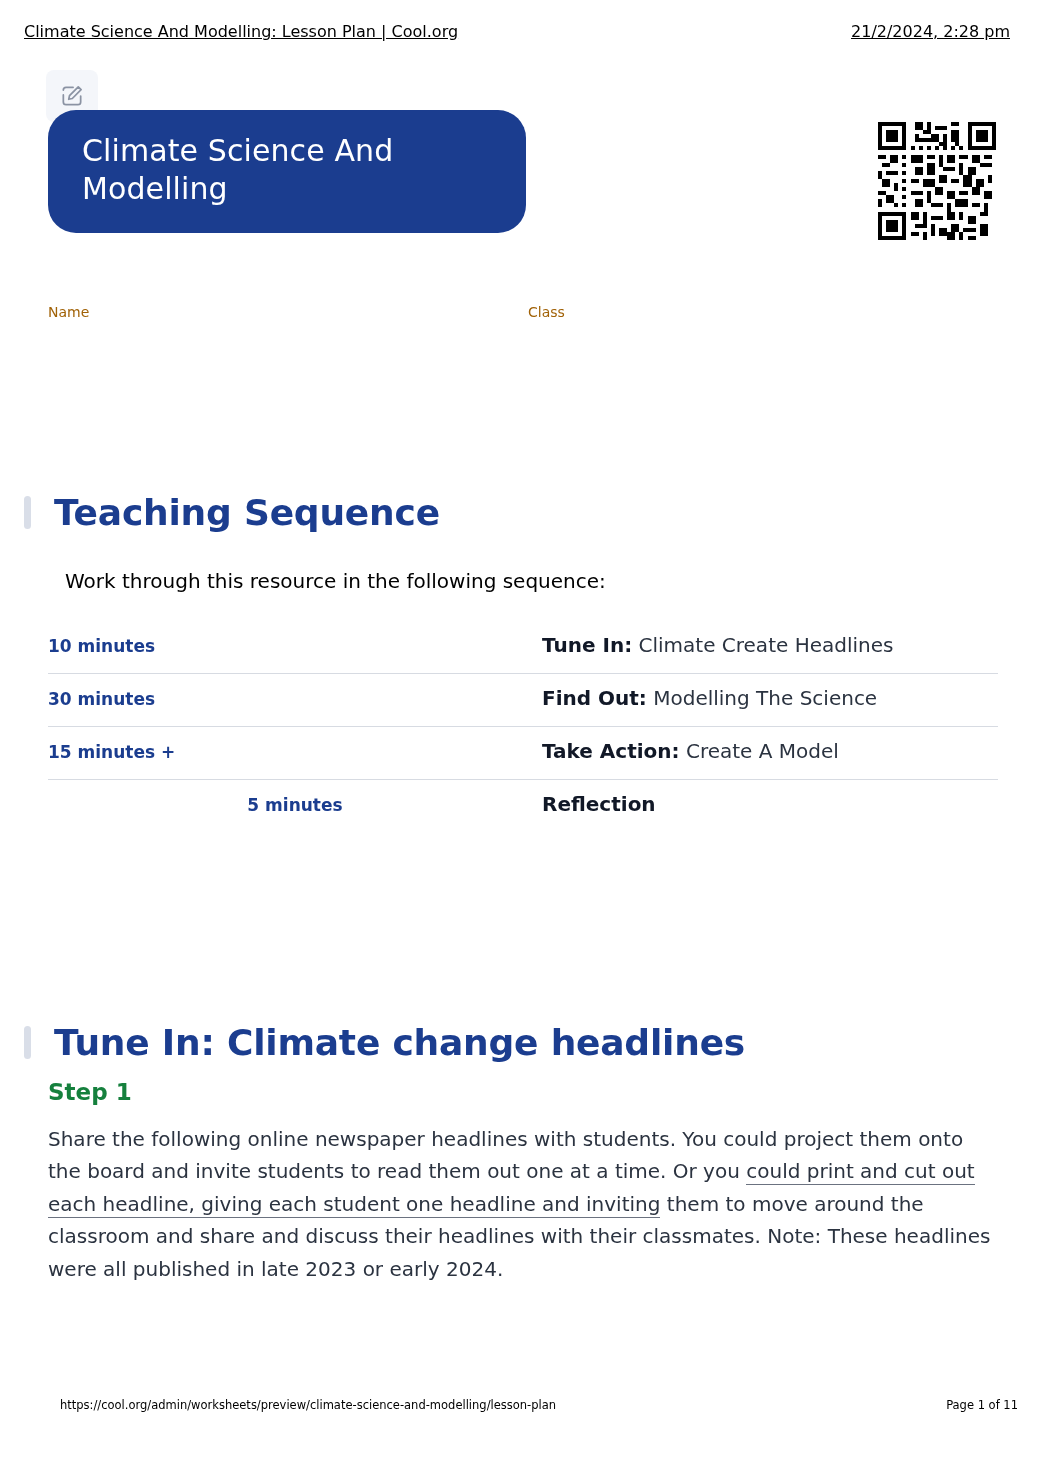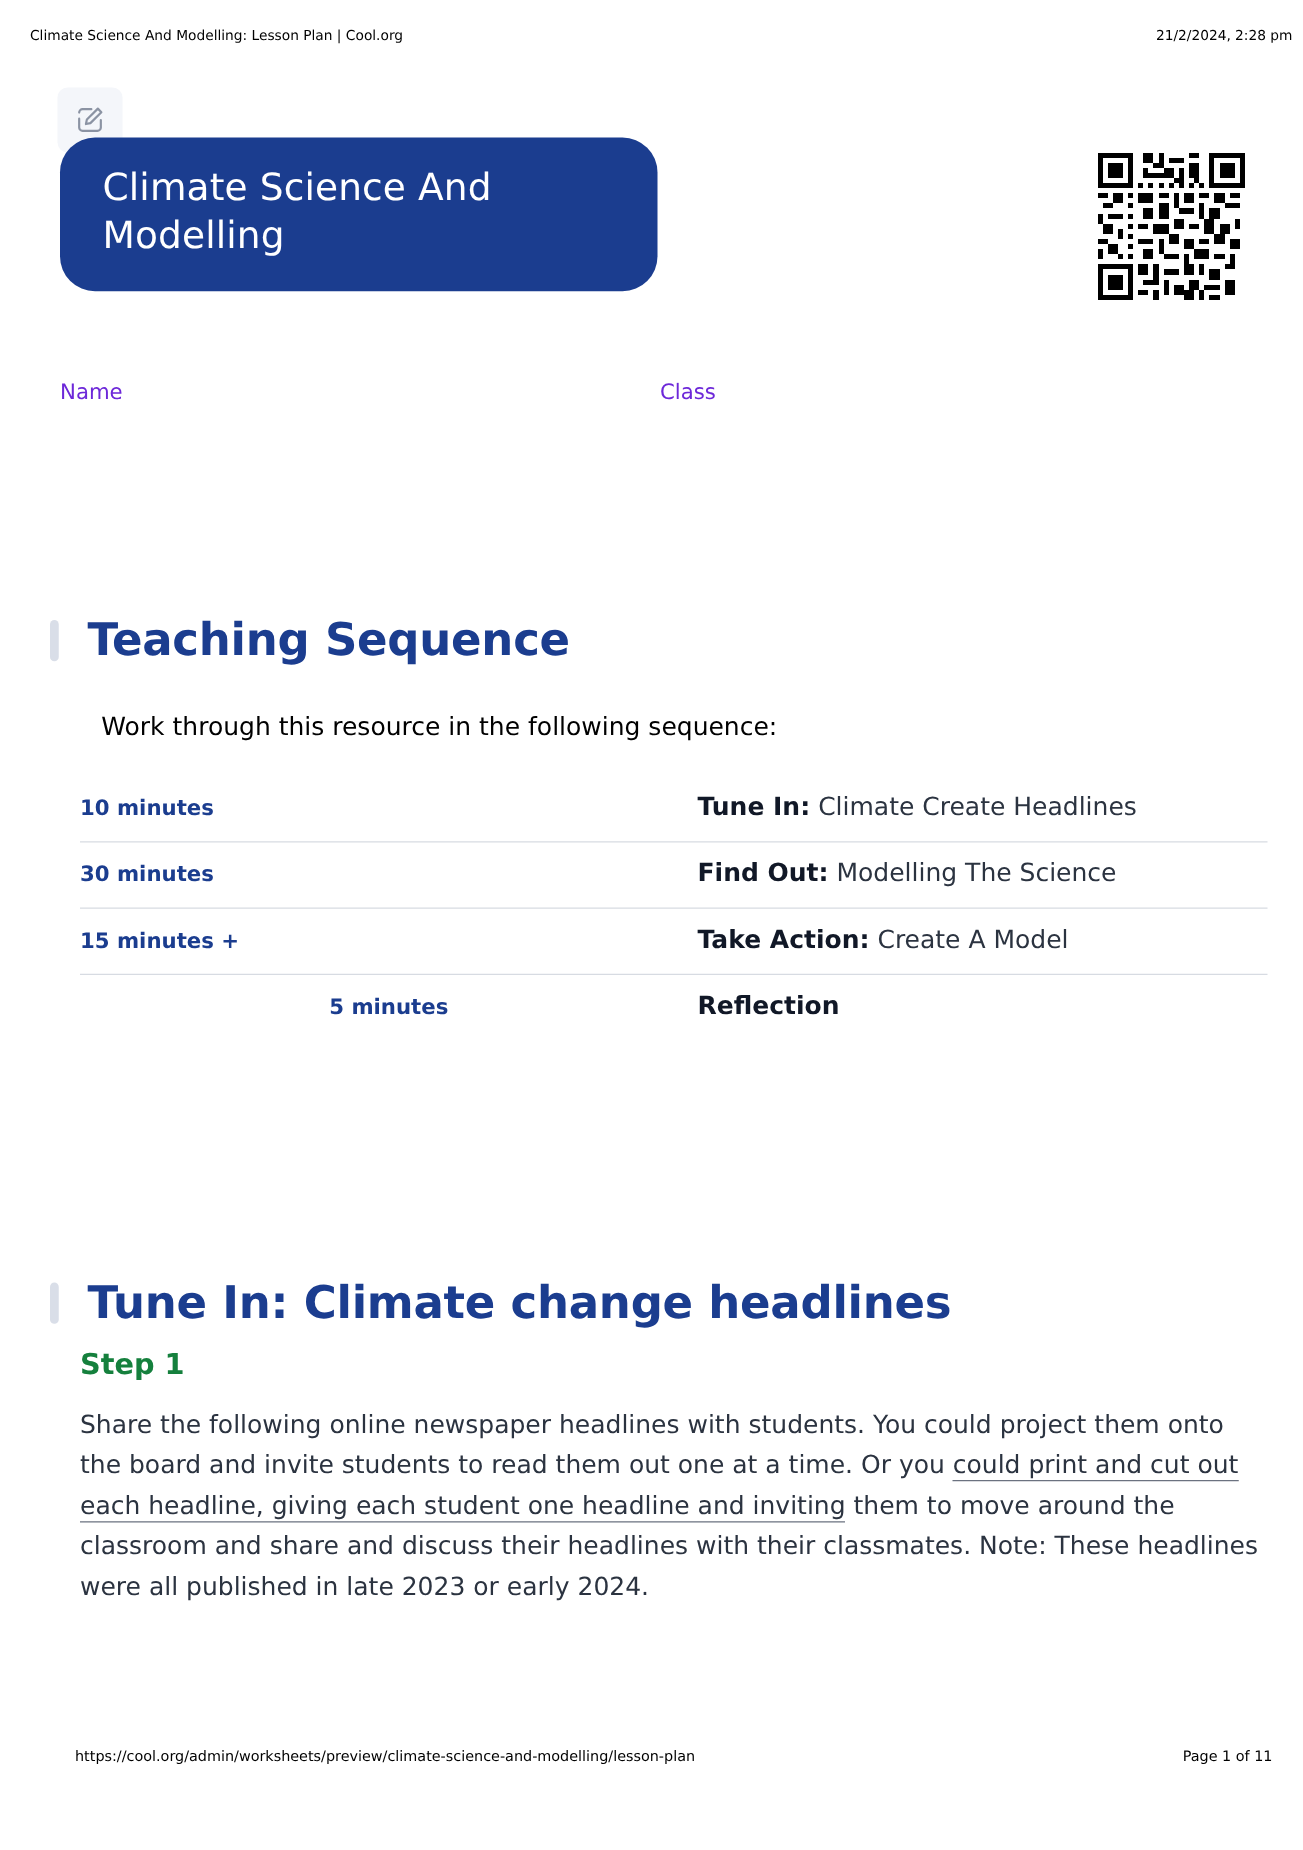--- a/index.html
+++ b/index.html
@@ -14,26 +14,27 @@
     color: #1a1a1a;
     position: relative;
     overflow: hidden;
   }
 
   
   .print-header {
     position: absolute;
     top: 22px;
     left: 24px;
-    right: 8px;
+    right: 32px;
     display: flex;
     justify-content: space-between;
     align-items: baseline;
-    font-size: 11px;
+    font-size: 16px;
     color: #000;
+    text-decoration: underline;
   }
   .print-footer {
     position: absolute;
     bottom: 68px;
     left: 24px;
     right: 24px;
     display: flex;
     justify-content: space-between;
     align-items: baseline;
     font-size: 11.5px;
@@ -98,29 +99,29 @@
   }
   .qr-wrap svg { display:block; }
 
   
   .fields-row {
     position: absolute;
     top: 244px;
     left: 24px;
     right: 24px;
     display: flex;
-    font-size: 17px;
-    color: #6d28d9;
+    font-size: 14px;
+    color: #a16207;
   }
   .fields-row .field-name { width: 480px; }
 
   
   .section {
     position: absolute;
-    left: 16px;
+    left: 0;
     right: 0;
   }
   .sec-heading {
     position: relative;
     padding-left: 30px;
     margin: 0 0 0 0;
   }
   .sec-heading::before {
     content: "";
     position: absolute;

